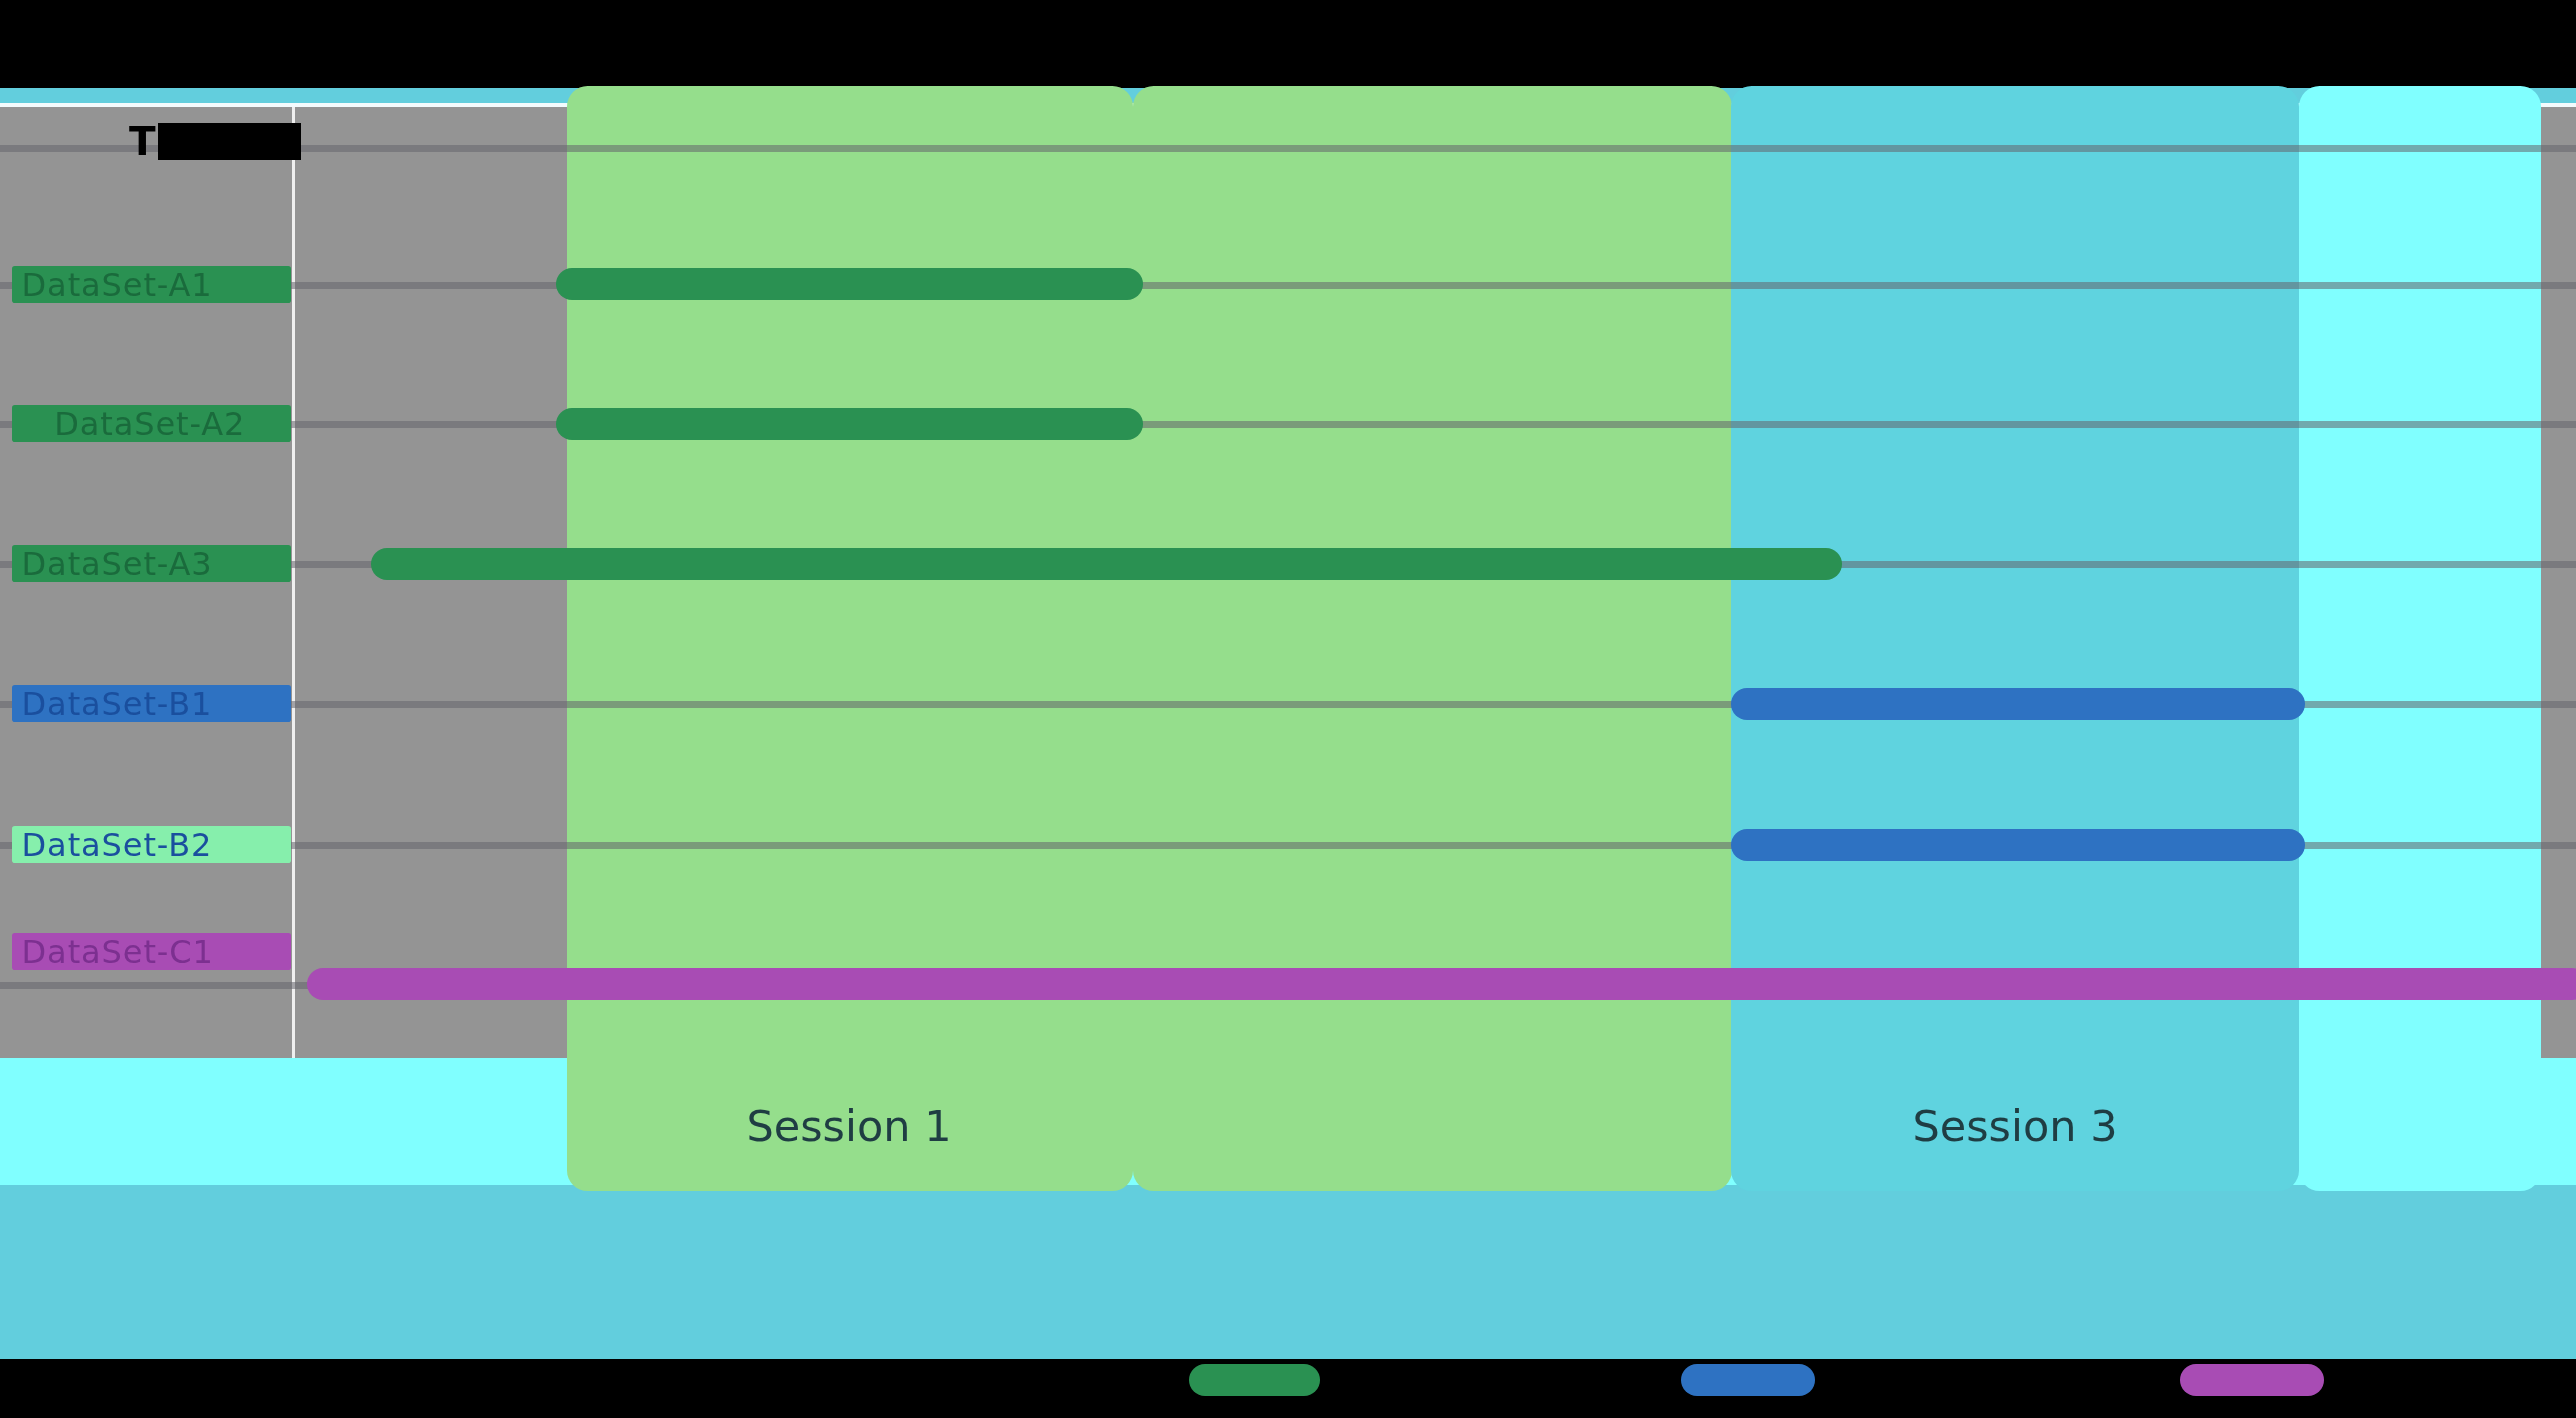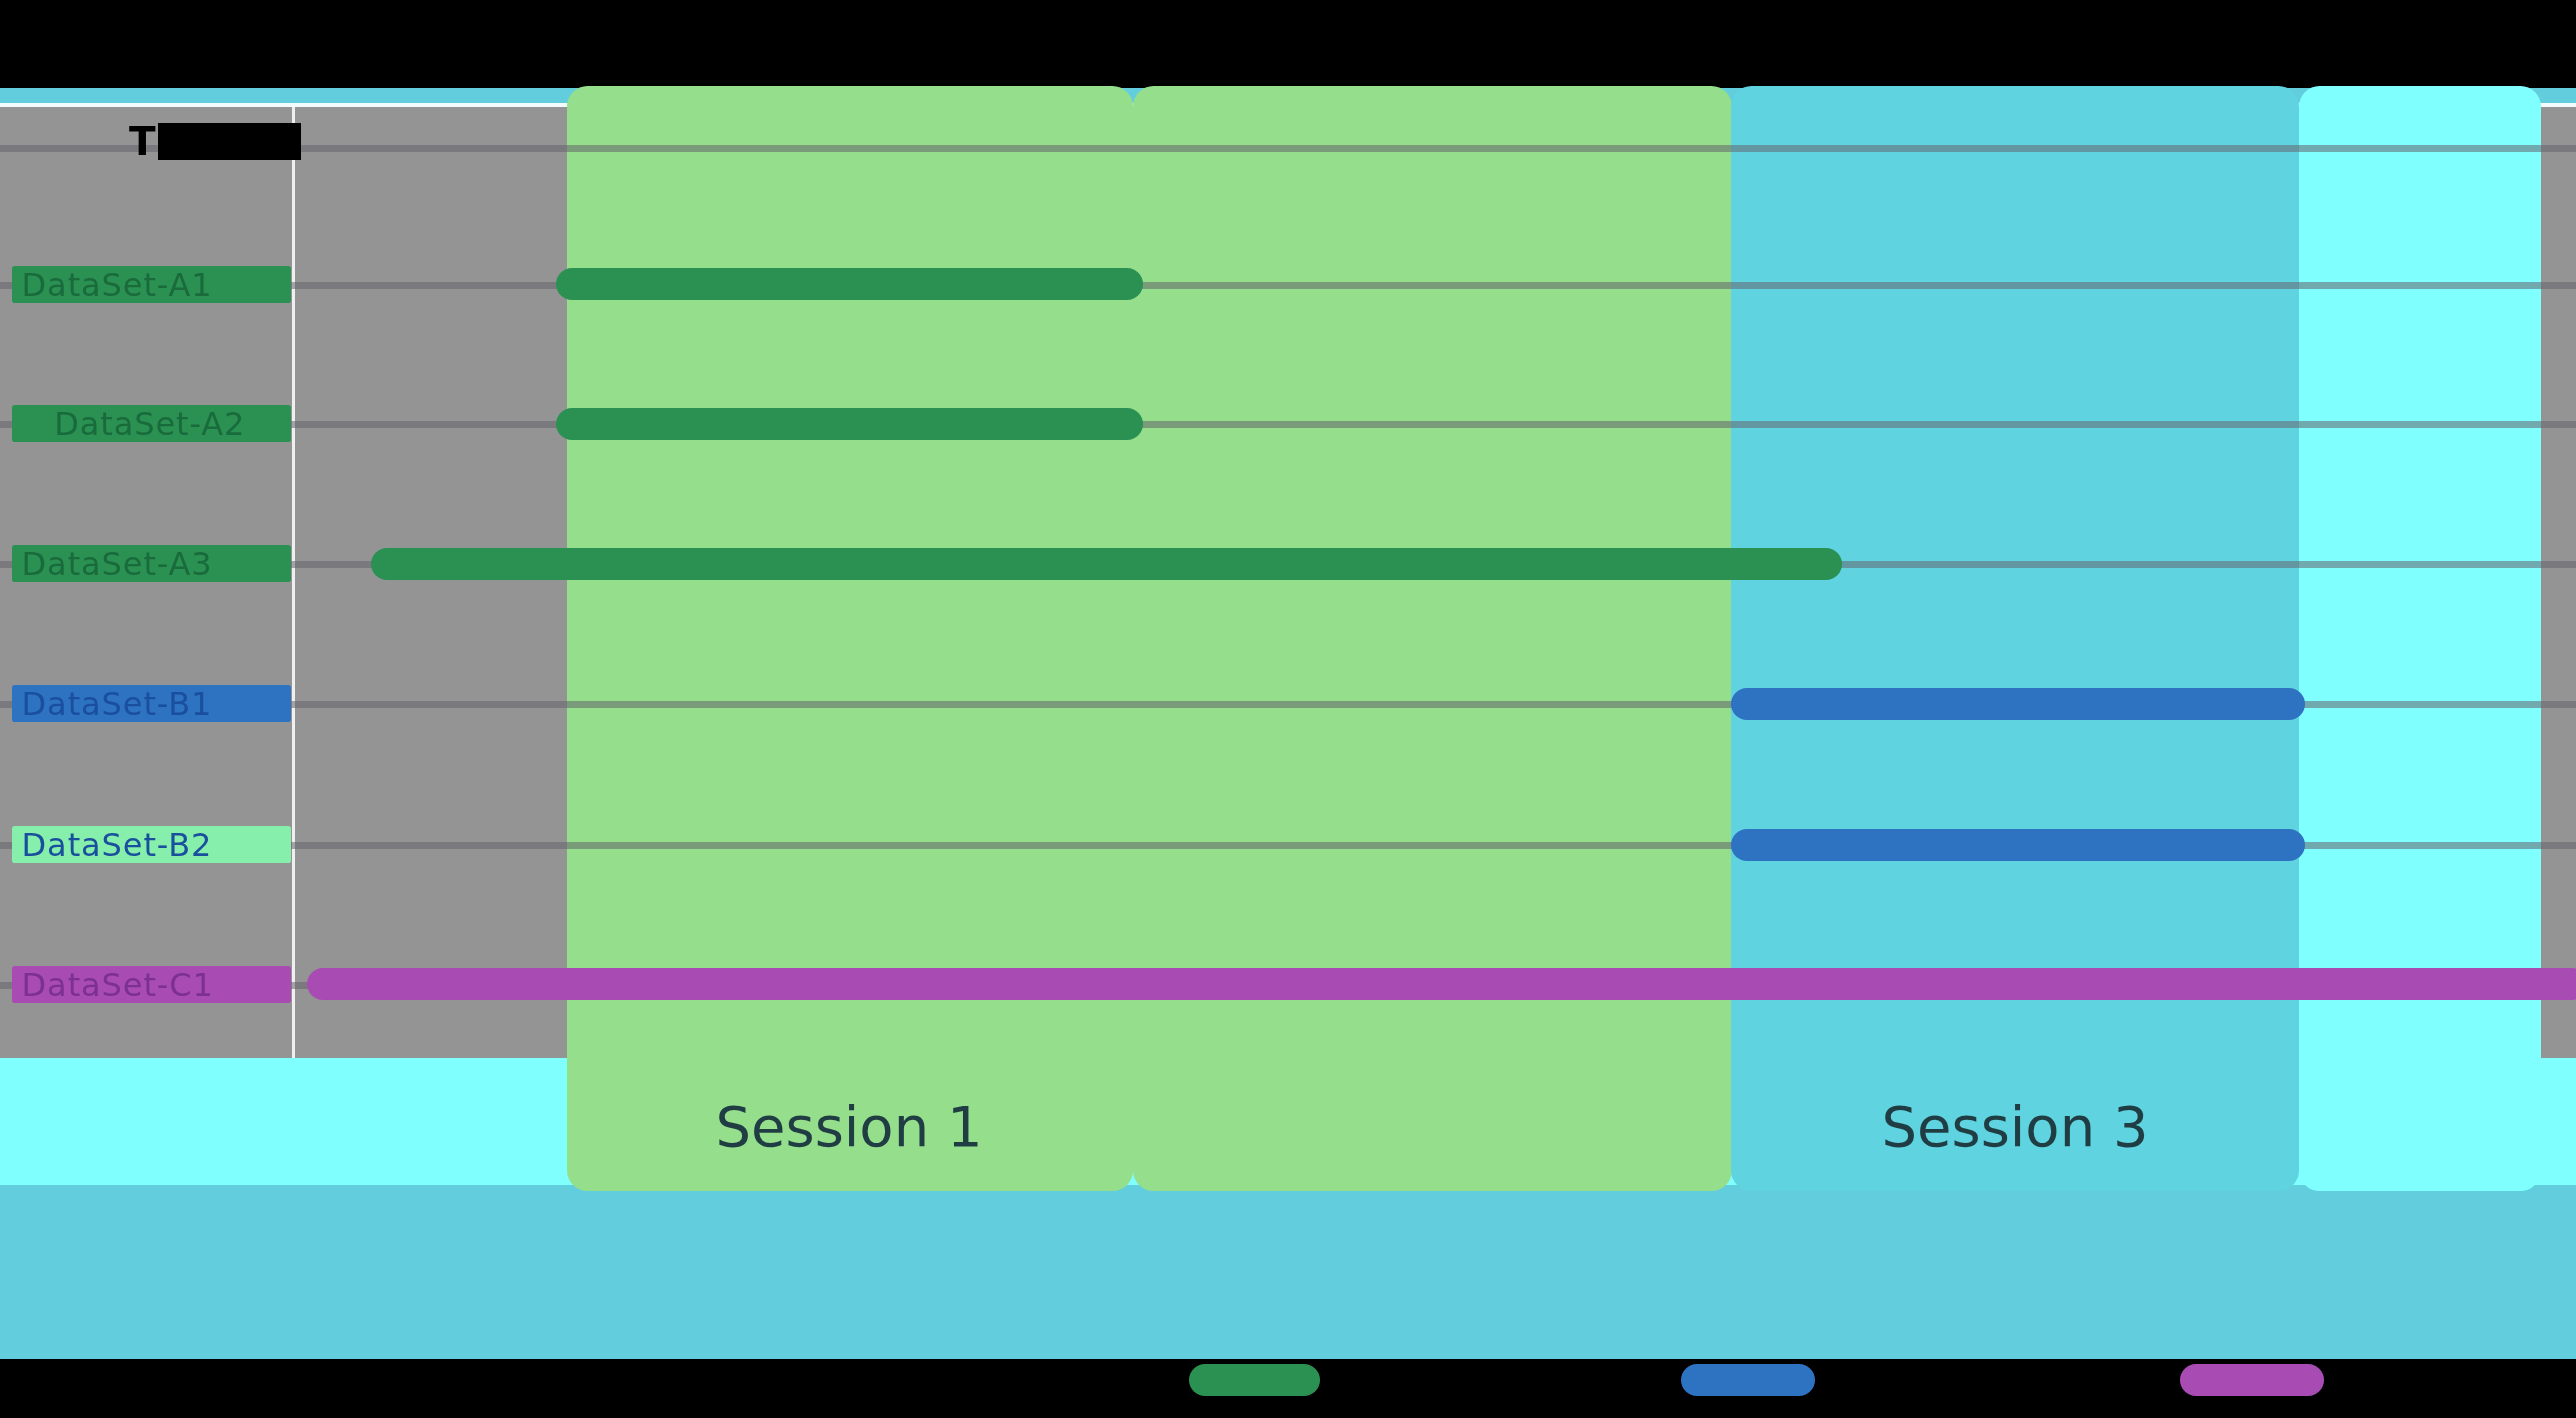--- a/index.html
+++ b/index.html
@@ -11,21 +11,21 @@
   #plot-area{left:0;top:107px;width:2576px;height:951px;}
   #bottom-strip{left:0;top:1058px;width:2576px;height:127px;}
   #y-divider{left:292px;top:107px;width:2.8px;height:951px;background:rgba(255,255,255,0.85);}
   .band{position:absolute;top:86px;height:1105px;border-radius:20.6px;}
   .gridline{position:absolute;left:0;width:2576px;height:6.6px;}
   .bar{position:absolute;height:32px;border-radius:16px;}
   .row-label{position:absolute;left:12.2px;width:279px;height:37px;border-radius:2.8px;
              display:flex;align-items:center;justify-content:flex-start;padding-left:9.4px;
              box-sizing:border-box;font-weight:normal;font-size:32px;letter-spacing:0.9px;
              white-space:nowrap;overflow:hidden;}
-  .session-label{position:absolute;transform:translate(-50%,-50%);font-size:56px;}
+  .session-label{position:absolute;transform:translate(-50%,-50%);font-size:43px;}
   #corner-label{left:129px;top:123px;display:flex;align-items:stretch;}
   #corner-label .t{color:#000;font-weight:bold;font-size:39px;line-height:37px;}
   #corner-label .blackbox{width:143px;height:37px;background:#000;margin-left:1.9px;}
   .legend-swatch{position:absolute;top:1364px;height:32px;border-radius:16px;}
 </style>
 </head>
 <body>
 
 <div id="stage">
   <div id="figure-bg" class="abs" style="background: rgb(98, 206, 221);"></div>
@@ -55,21 +55,21 @@
       <div class="bar" style="left: 1731px; width: 574px; top: 688px; background: rgb(46, 114, 194);"></div>
       <div class="bar" style="left: 1731px; width: 574px; top: 829px; background: rgb(46, 114, 194);"></div>
       <div class="bar" style="left: 307px; width: 2281px; top: 968px; background: rgb(168, 76, 180);"></div>
     </div>
   <div id="labels-layer">
       <div class="row-label" style="top: 266px; background: rgb(42, 145, 82); color: rgb(26, 107, 60);">DataSet-A1</div>
       <div class="row-label" style="top: 405px; background: rgb(42, 145, 82); color: rgb(26, 107, 60); padding-left: 42px;">DataSet-A2</div>
       <div class="row-label" style="top: 545px; background: rgb(42, 145, 82); color: rgb(26, 107, 60);">DataSet-A3</div>
       <div class="row-label" style="top: 685px; background: rgb(46, 114, 194); color: rgb(26, 79, 158); text-align: center;">DataSet-B1</div>
       <div class="row-label" style="top: 826px; background: #86efac; color: rgb(26, 79, 158); text-align: right;">DataSet-B2</div>
-      <div class="row-label" style="top: 966px; background: rgb(168, 76, 180); color: rgb(124, 48, 144);">DataSet-C1</div>
+      <div class="row-label" style="top: 933px; background: rgb(168, 76, 180); color: rgb(124, 48, 144);">DataSet-C1</div>
     </div>
   <div id="session-labels-layer">
       <div class="session-label" style="left: 849px; top: 1126px; color: rgb(31, 61, 67);">Session 1</div>
       <div class="session-label" style="left: 2015px; top: 1126px; color: rgb(31, 61, 67);">Session 3</div>
     </div>
   <div id="corner-label" class="abs">
     <span class="t">T</span>
     <span class="blackbox"></span>
   </div>
   <div id="legend-layer">

